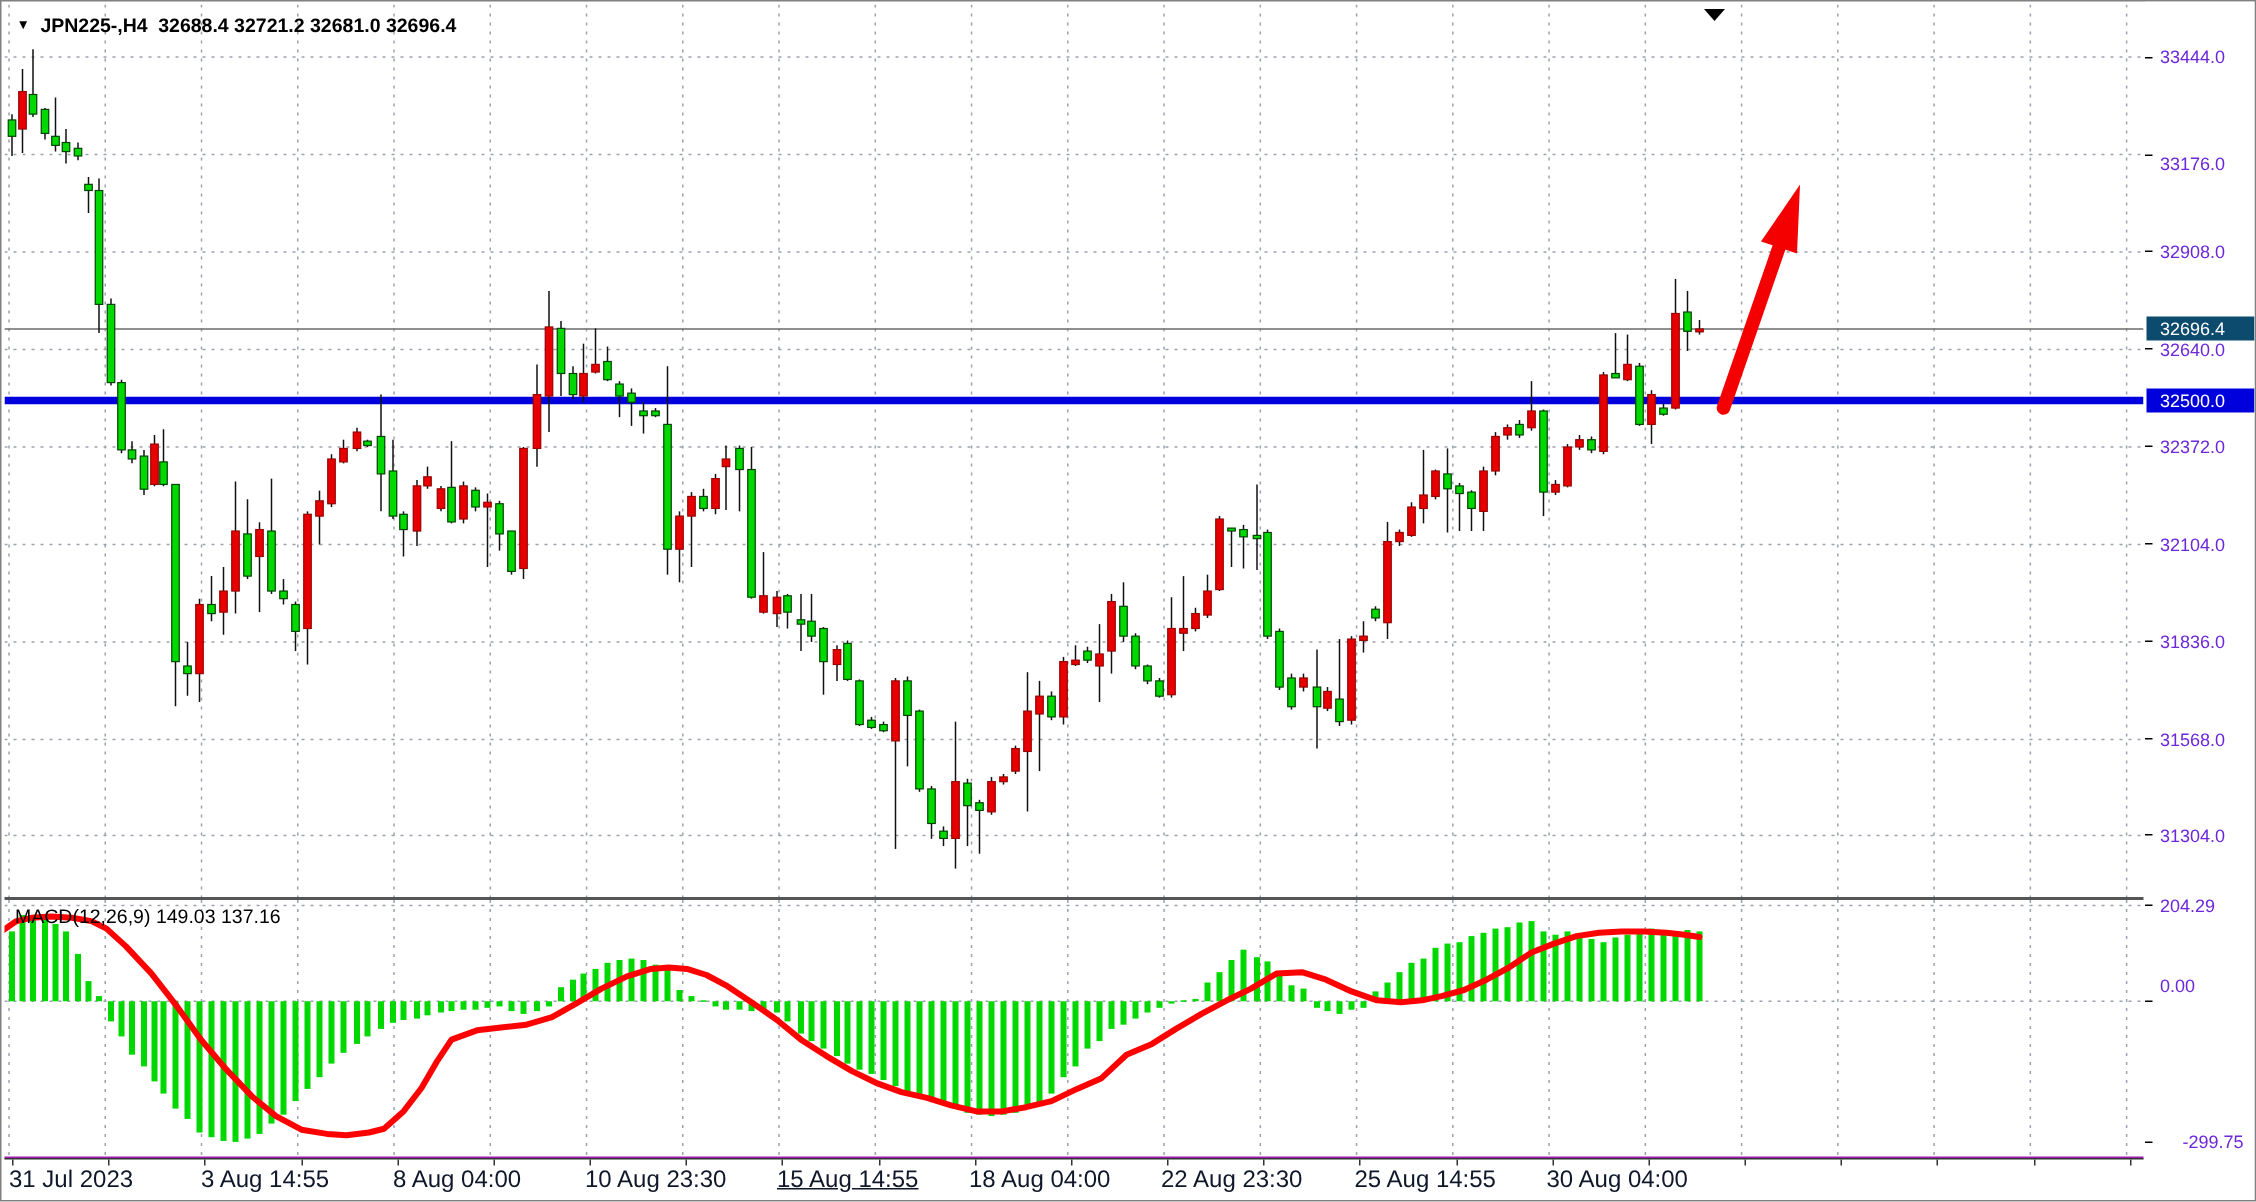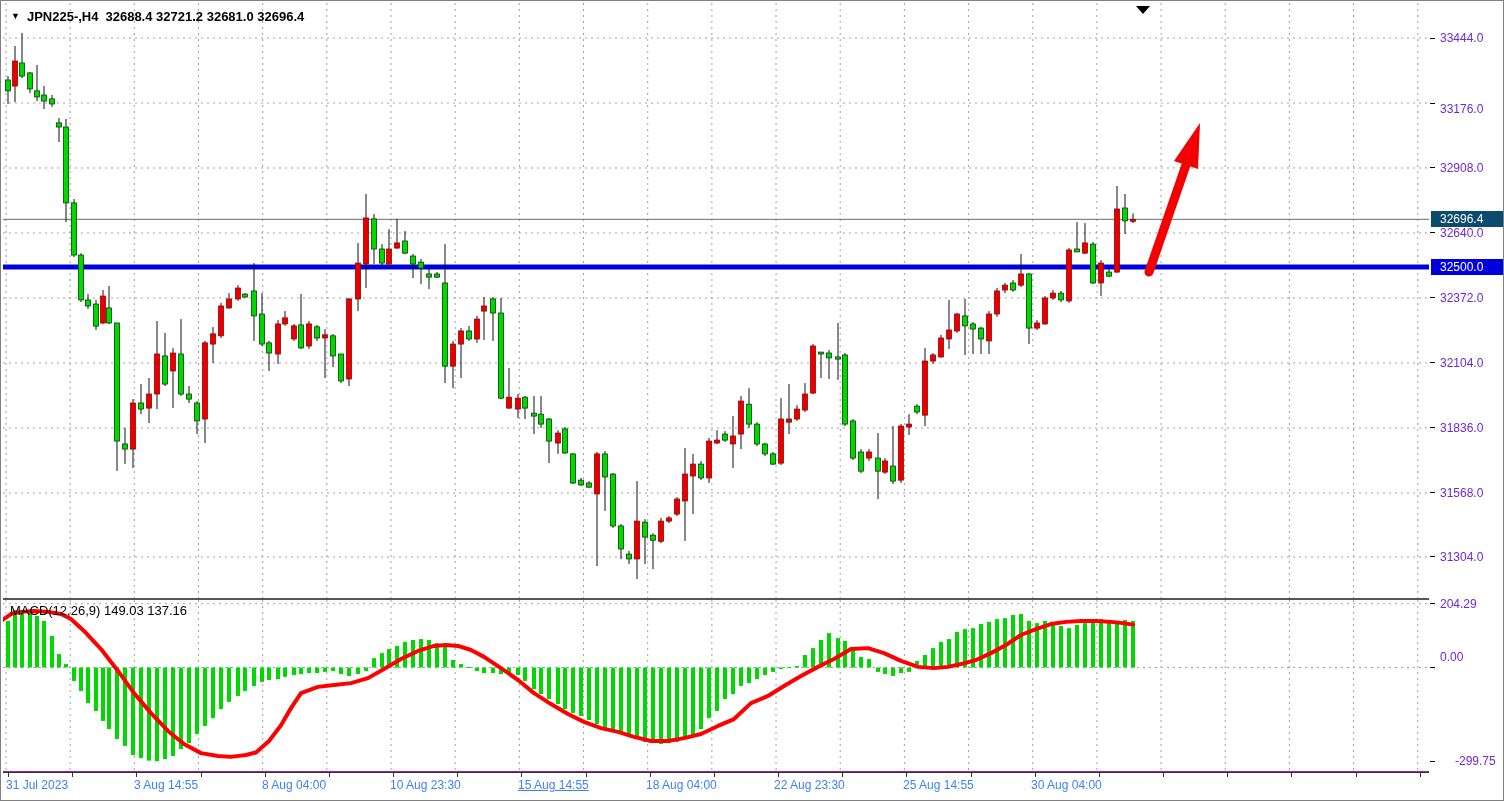--- a/index.html
+++ b/index.html
@@ -12,21 +12,21 @@
   .title-overlay{position:absolute;left:8px;top:6px;font-size:13px;font-weight:700;color:#000;
                  display:flex;align-items:center;gap:7px;white-space:pre;}
   .tri{font-size:9px;line-height:1;}
   .macd-label{position:absolute;left:7px;top:3px;font-size:13px;font-weight:400;color:#000;white-space:pre;}
   #price-axis{left:1429px;top:0;width:75px;height:801px;background:#fff;}
   .ax-label{position:absolute;left:10px;font-size:12px;color:#6d28d9;white-space:nowrap;}
   .ax-tick{position:absolute;left:0;width:5px;height:1px;background:#000;}
   .ax-tag{position:absolute;left:1px;right:2px;height:16px;color:#fff;font-size:12px;
           line-height:16px;padding-left:9px;}
   #time-axis{left:2px;top:771px;width:1426px;height:30px;background:#fff;border-top:1px solid #333;}
-  .t-label{position:absolute;top:5px;font-size:12px;color:#3b82f6;white-space:nowrap;}
+  .t-label{position:absolute;top:5px;font-size:16px;color:#0f172a;white-space:nowrap;}
   .t-tick{position:absolute;top:0;width:1px;height:4px;background:#333;}
   .shift-marker{position:absolute;top:3px;left:1133px;width:0;height:0;
                 border-left:7px solid transparent;border-right:7px solid transparent;
                 border-top:8px solid #000;}
 </style>
 </head>
 <body>
 
 <div class="frame">
 

